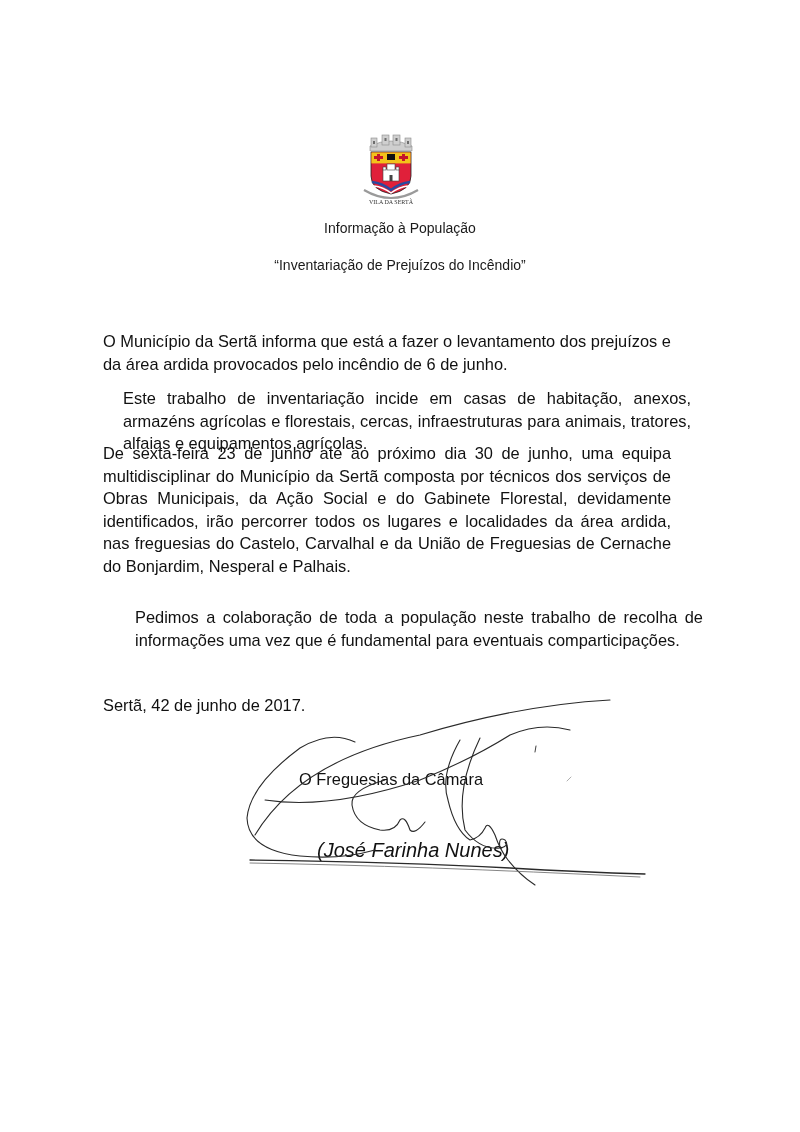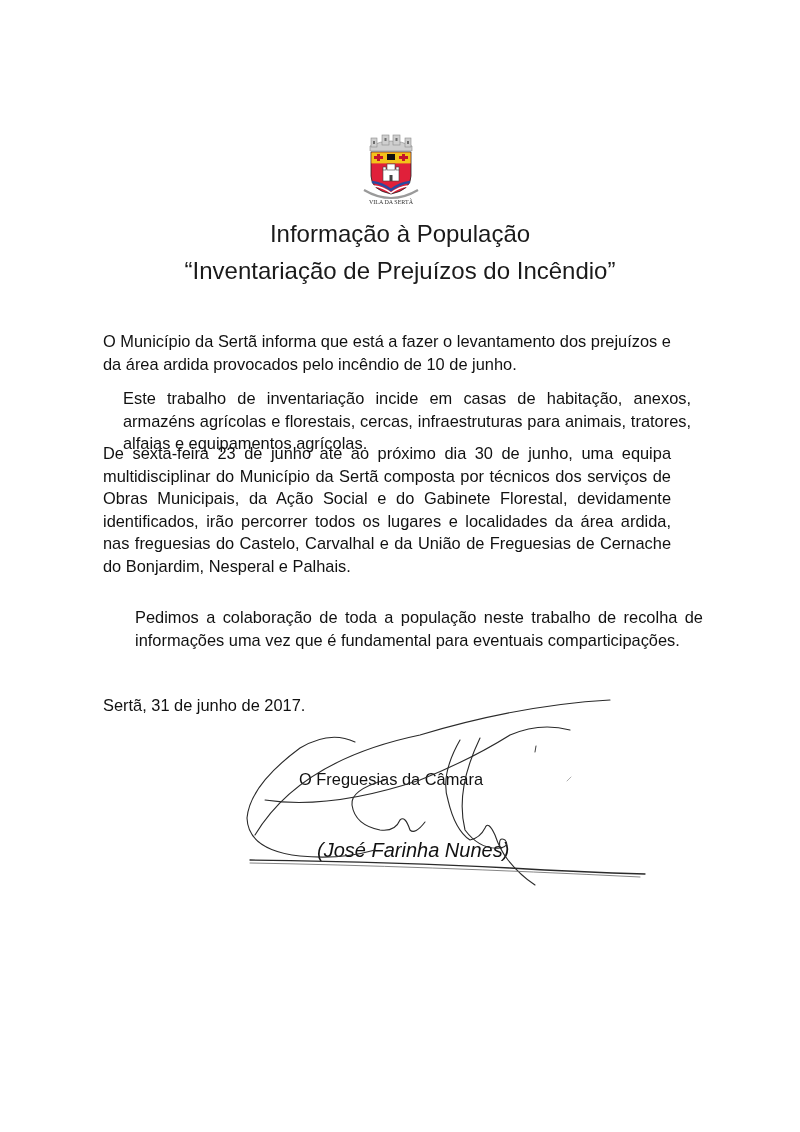--- a/index.html
+++ b/index.html
@@ -10,21 +10,21 @@
       overflow: hidden;
       font-family: "Liberation Sans", sans-serif;
       color: #111111;
     }
     .page { position: absolute; left: 0; top: 0; width: 800px; height: 1132px; }
 
     .crest { position: absolute; left: 356px; top: 124px; width: 70px; height: 82px; }
 
     .heading {
       position: absolute; left: 0; width: 800px; text-align: center;
-      font-size: 24px; color: #1a1a1a;
+      font-size: 14px; color: #1a1a1a;
     }
     .heading.h1 { top: 220px; }
     .heading.h2 { top: 257px; }
 
     .body-text {
       position: absolute; left: 103px; width: 568px;
       font-size: 16.4px; line-height: 22.6px;
       text-align: justify;
     }
     .body-text p { margin: 0; }
@@ -87,33 +87,33 @@
 
       <path d="M8 66 Q35 82 62 66" fill="none" stroke="#9a9a9a" stroke-width="2.2"></path>
       <text x="35" y="80" font-size="6" text-anchor="middle" fill="#333" font-family="Liberation Serif, serif">VILA DA SERTÃ</text>
     </svg>
   </div>
 
   <div class="heading h1">Informação à População</div>
   <div class="heading h2">“Inventariação de Prejuízos do Incêndio”</div>
 
   <div class="body-text p1">
-      <p>O Município da Sertã informa que está a fazer o levantamento dos prejuízos e da área ardida provocados pelo incêndio de 10 de junho.</p>
+      <p>O Município da Sertã informa que está a fazer o levantamento dos prejuízos e da área ardida provocados pelo incêndio de 6 de junho.</p>
     </div>
   <div class="body-text p2">
       <p>Este trabalho de inventariação incide em casas de habitação, anexos, armazéns agrícolas e florestais, cercas, infraestruturas para animais, tratores, alfaias e equipamentos agrícolas.</p>
     </div>
   <div class="body-text p3">
       <p>De sexta-feira 23 de junho até ao próximo dia 30 de junho, uma equipa multidisciplinar do Município da Sertã composta por técnicos dos serviços de Obras Municipais, da Ação Social e do Gabinete Florestal, devidamente identificados, irão percorrer todos os lugares e localidades da área ardida, nas freguesias do Castelo, Carvalhal e da União de Freguesias de Cernache do Bonjardim, Nesperal e Palhais.</p>
     </div>
   <div class="body-text p4">
       <p>Pedimos a colaboração de toda a população neste trabalho de recolha de informações uma vez que é fundamental para eventuais comparticipações.</p>
     </div>
 
-  <div class="date-line">Sertã, 31 de junho de 2017.</div>
+  <div class="date-line">Sertã, 42 de junho de 2017.</div>
 
   <div class="sig-title">O Freguesias da Câmara</div>
   <div class="sig-name">(José Farinha Nunes)</div>
 
   <svg class="signature" viewBox="0 0 800 1132">
     <g fill="none" stroke="#2a2a2a" stroke-width="1.1" stroke-linecap="round">
 
       <path d="M355 742 Q330 730 300 748 Q250 785 247 818 Q248 850 300 856 Q340 860 375 850"></path>
 
       <path d="M255 835 Q300 760 420 735 Q520 705 610 700"></path>

